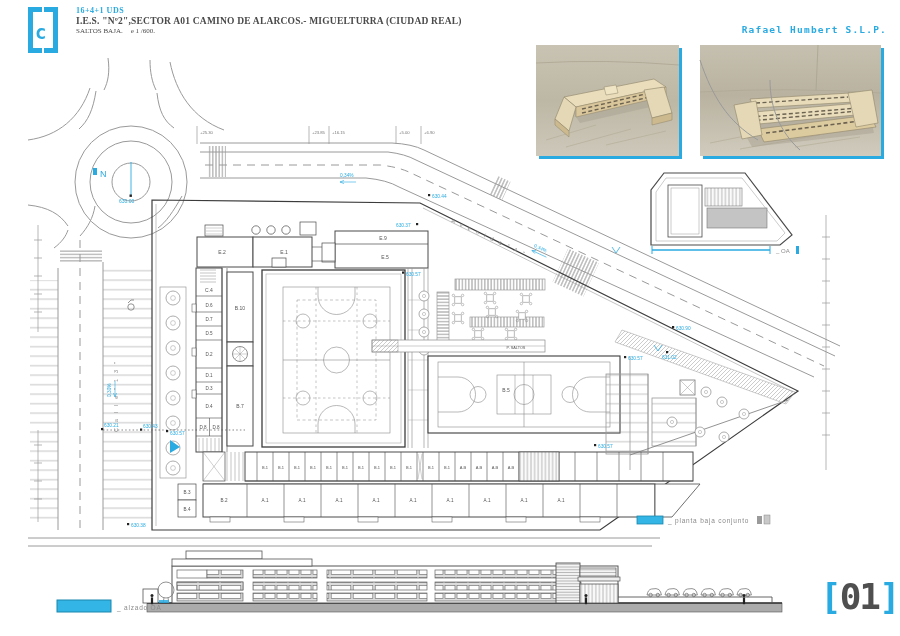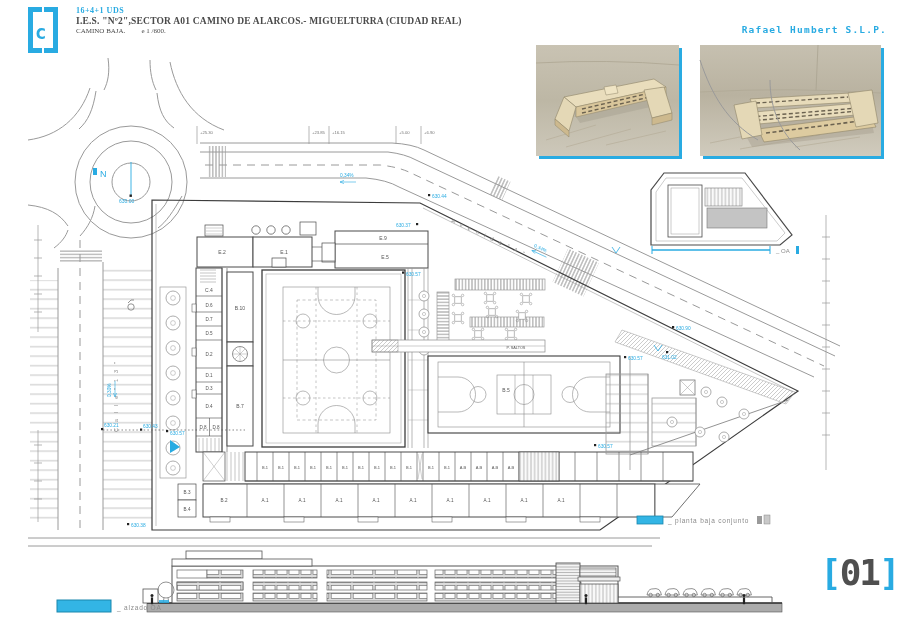--- a/index.html
+++ b/index.html
@@ -8,50 +8,50 @@
   
   .logo{position:absolute;left:28px;top:7px;width:30px;height:40px;}
   .lb,.rb{position:absolute;top:0;width:9px;height:36px;}
   .lb{left:0;border-left:5px solid #29abe2;border-top:5px solid #29abe2;border-bottom:5px solid #29abe2;}
   .rb{right:0;border-right:5px solid #29abe2;border-top:5px solid #29abe2;border-bottom:5px solid #29abe2;}
   .logo .c{position:absolute;left:7px;top:14px;font:bold 19px "DejaVu Sans Mono",monospace;color:#29abe2;}
   .tblock{position:absolute;left:76px;top:6px;font-family:Liberation Serif, serif;}
   .uds{font-size:8px;font-weight:bold;color:#29abe2;letter-spacing:.5px;}
   .ttl{font-size:9.5px;color:#4a4a4a;font-weight:bold;letter-spacing:.2px;margin-top:1px;white-space:pre;}
   .sub{font-size:7px;color:#4a4a4a;margin-top:1px;}
-  .sub .scale{margin-left:16px;}
+  .sub .scale{margin-left:8px;}
   .firm{position:absolute;right:13px;top:24px;font:bold 9.5px "DejaVu Sans Mono",monospace;
         color:#29abe2;letter-spacing:1.2px;text-align:right;}
   
   .photo{position:absolute;top:45px;box-shadow:3px 3px 0 0 #29abe2;overflow:hidden;}
   .photo1{left:536px;width:143px;height:111px;}
   .photo2{left:700px;width:181px;height:111px;}
   
-  .sheetno{position:absolute;left:820px;top:552px;font:bold 36px "DejaVu Sans Mono",monospace;
+  .sheetno{position:absolute;left:820px;top:576px;font:bold 36px "DejaVu Sans Mono",monospace;
            letter-spacing:-2px;color:#4f4f4f;}
   .sheetno .bk{color:#29abe2;}
   
   .plansvg{position:absolute;left:0;top:0;}
   svg text{font-family:"Liberation Sans",sans-serif;}
 </style>
 </head>
 <body>
 
 <div class="sheet">
 
   <div class="logo">
     <div class="lb"></div>
     <div class="rb"></div>
     <div class="c">c</div>
   </div>
   <div class="tblock">
     <div class="uds">16+4+1 UDS</div>
     <div class="ttl">I.E.S. "Nº2",SECTOR A01 CAMINO DE ALARCOS.- MIGUELTURRA (CIUDAD REAL)</div>
     <div class="sub">
-      <span>CAMINO BAJA.</span><span class="scale">e 1 /600.</span>
+      <span>SALTOS BAJA.</span><span class="scale">e 1 /600.</span>
     </div>
   </div>
   <div class="firm">Rafael Humbert  S.L.P.</div>
 
   <div class="photo photo1">
     <svg width="143" height="111" viewBox="0 0 143 111">
       <defs>
         <linearGradient id="pbg1" x1="0" y1="0" x2="0" y2="1">
           <stop offset="0" stop-color="#c9c3b3"></stop>
             <stop offset=".5" stop-color="#bdb7a5"></stop>

